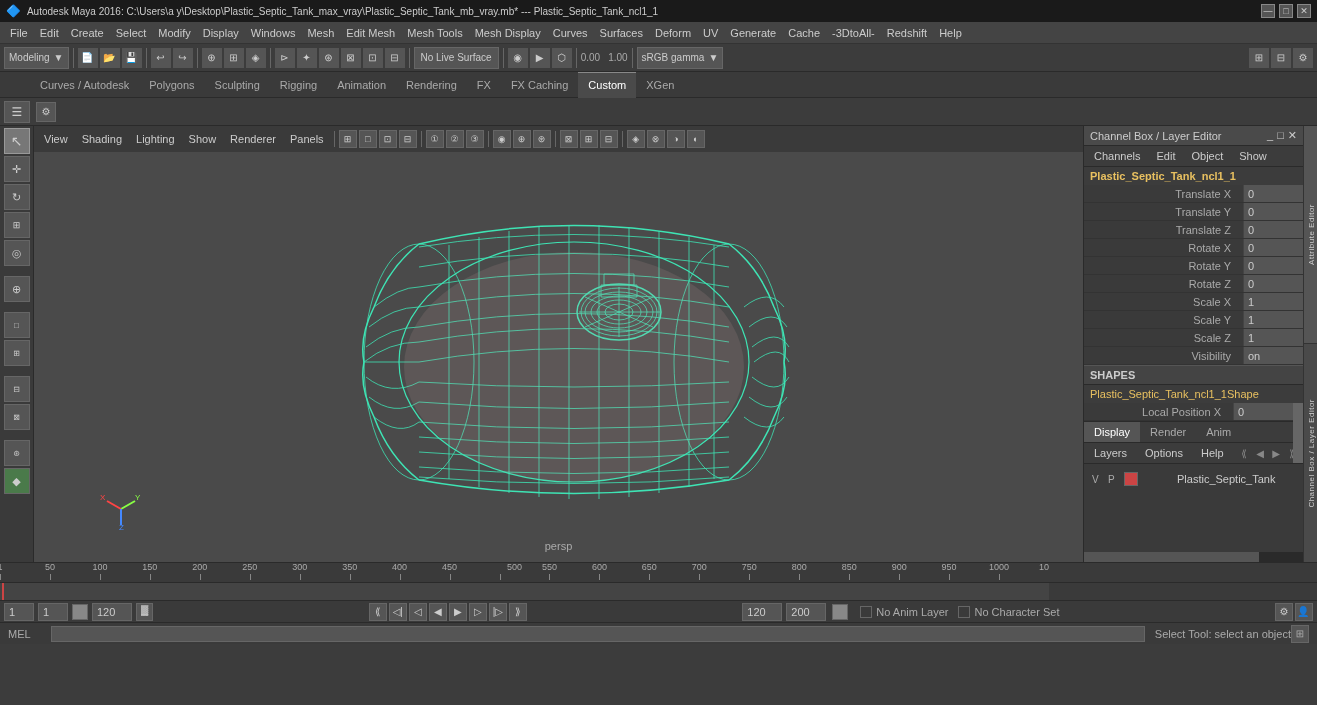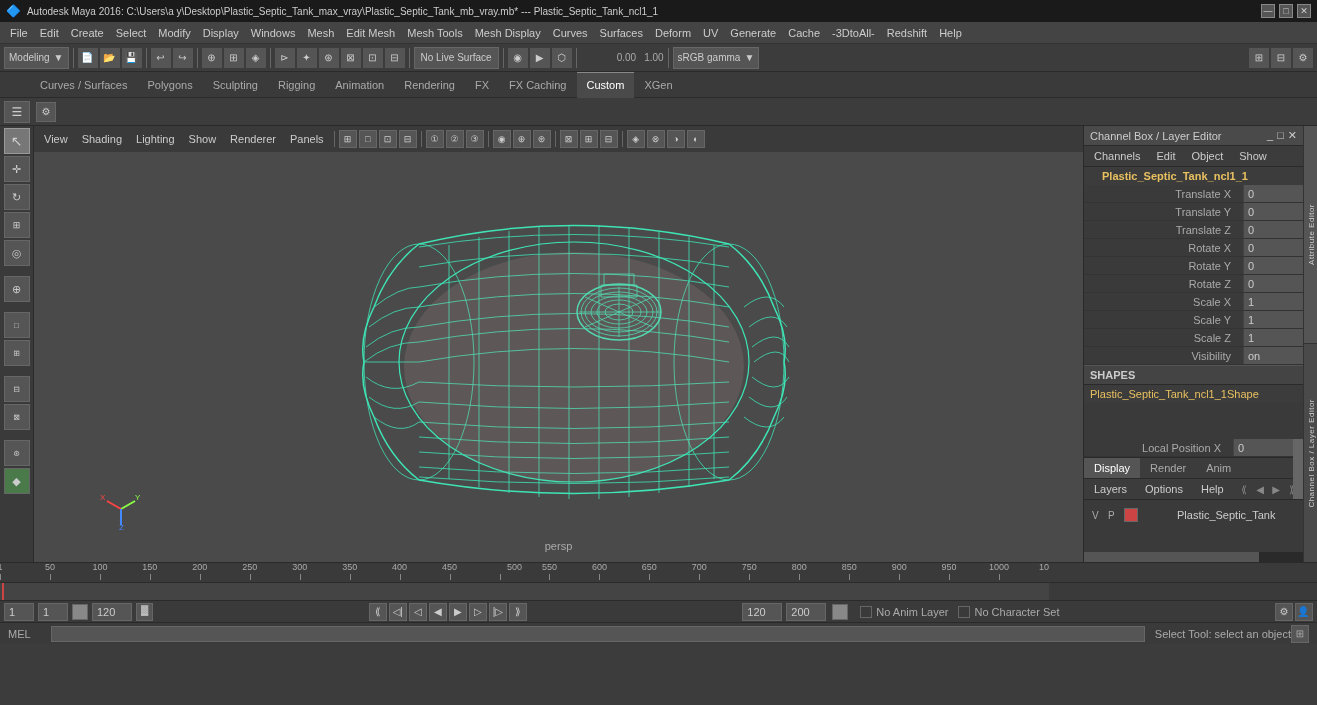--- a/index.html
+++ b/index.html
@@ -228,21 +228,21 @@
 
     #channel-box-menus {
       display: flex;
       gap: 4px;
       padding: 2px 4px;
       background: #3c3c3c;
       border-bottom: 1px solid #2a2a2a;
     }
 
     #object-name {
-      padding: 3px 18px;
+      padding: 3px 6px;
       color: #e8c060;
       font-weight: bold;
       font-size: 11px;
       background: #3c3c3c;
     }
 
     .channel-row {
       display: flex;
       height: 18px;
       align-items: center;
@@ -553,37 +553,37 @@
   <div class="toolbar-icon">⊡</div>
   <div class="toolbar-icon">⊟</div>
   <div class="separator"></div>
   <div class="toolbar-btn">No Live Surface</div>
   <div class="separator"></div>
   <div class="toolbar-icon">◉</div>
   <div class="toolbar-icon">▶</div>
   <div class="toolbar-icon">⬡</div>
   <div class="separator"></div>
   <div style="display:flex;align-items:center;gap:2px;">
-    <span style="font-size:10px;color:#aaa;margin-left:36px;">0.00</span>
+    <span style="font-size:10px;color:#aaa;">0.00</span>
     <span style="font-size:10px;color:#aaa;margin-left:6px;">1.00</span>
   </div>
   <div class="separator"></div>
   <div class="toolbar-dropdown">
     <span>sRGB gamma</span>
     <span style="margin-left:4px;">▼</span>
   </div>
   <div style="margin-left:auto;display:flex;gap:2px;">
     <div class="toolbar-icon">⊞</div>
     <div class="toolbar-icon">⊟</div>
     <div class="toolbar-icon">⚙</div>
   </div>
 </div>
 
 <div id="tabs-bar">
-  <div class="tab-item">Curves / Surfaces</div>
+  <div class="tab-item">Curves / Autodesk</div>
   <div class="tab-item">Polygons</div>
   <div class="tab-item">Sculpting</div>
   <div class="tab-item">Rigging</div>
   <div class="tab-item">Animation</div>
   <div class="tab-item">Rendering</div>
   <div class="tab-item">FX</div>
   <div class="tab-item">FX Caching</div>
   <div class="tab-item active">Custom</div>
   <div class="tab-item">XGen</div>
 </div>
@@ -811,21 +811,21 @@
           <div class="channel-row">
             <span class="channel-label">Visibility</span>
             <span class="channel-value">on</span>
           </div>
         </div>
       </div>
 
       <div id="shapes-header">SHAPES</div>
       <div id="shapes-name">Plastic_Septic_Tank_ncl1_1Shape</div>
 
-      <div style="display:flex;margin-top:36px;">
+      <div style="display:flex;">
         <div style="flex:1;">
           <div class="channel-row">
             <span class="channel-label">Local Position X</span>
             <span class="channel-value">0</span>
           </div>
         </div>
         <div style="width:10px;background:#2a2a2a;position:relative;">
           <div style="position:absolute;top:0;width:10px;height:60px;background:#666;"></div>
         </div>
       </div>

